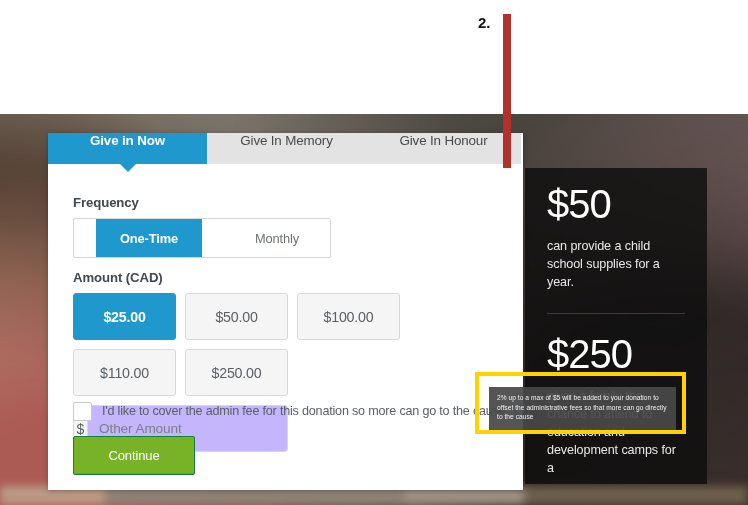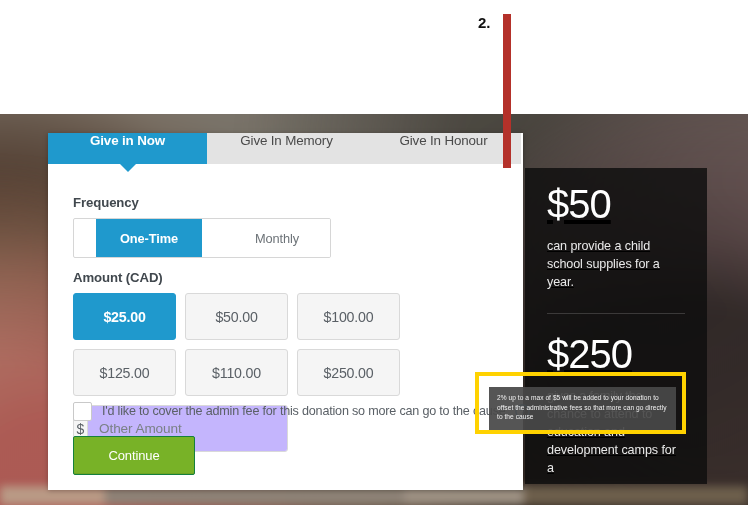--- a/index.html
+++ b/index.html
@@ -60,21 +60,21 @@
     background:linear-gradient(90deg,#b99a86 0 14%,#8e8377 14% 54%,#9d9183 54% 70%,#6d5f4c 70% 100%);
     filter:blur(4px);
   }
 
   
   #impact-panel{
     position:absolute;left:525px;top:168px;width:182px;height:316px;
     background:rgba(14,14,14,.82);
     z-index:10;overflow:hidden;
   }
-  .impact-block{padding:0 22px;text-decoration:underline;}
+  .impact-block{padding:0 22px;}
   .impact-amount{
     color:#ffffff;font-size:40px;font-weight:400;letter-spacing:-1px;
     line-height:1;
   }
   .impact-desc{
     color:#e9e9e9;font-size:12.6px;line-height:18px;letter-spacing:-.1px;
   }
   #impact-1{padding-top:16px;}
   #impact-1 .impact-desc{margin-top:13px;}
   #impact-divider{
@@ -256,23 +256,20 @@
 
   <div id="amount-grid">
     <div class="amt-btn selected">
       <span>$25.00</span>
     </div>
     <div class="amt-btn">
       <span>$50.00</span>
     </div>
     <div class="amt-btn">
       <span>$100.00</span>
-    </div>
-    <div class="amt-btn">
-      <span>$125.00</span>
     </div>
     <div class="amt-btn">
       <span>$110.00</span>
     </div>
     <div class="amt-btn">
       <span>$250.00</span>
     </div>
     <div id="other-amount-wrap">
       <div id="currency-prefix">$</div>
       <input id="other-amount-input" type="text" placeholder="Other Amount" style="">

